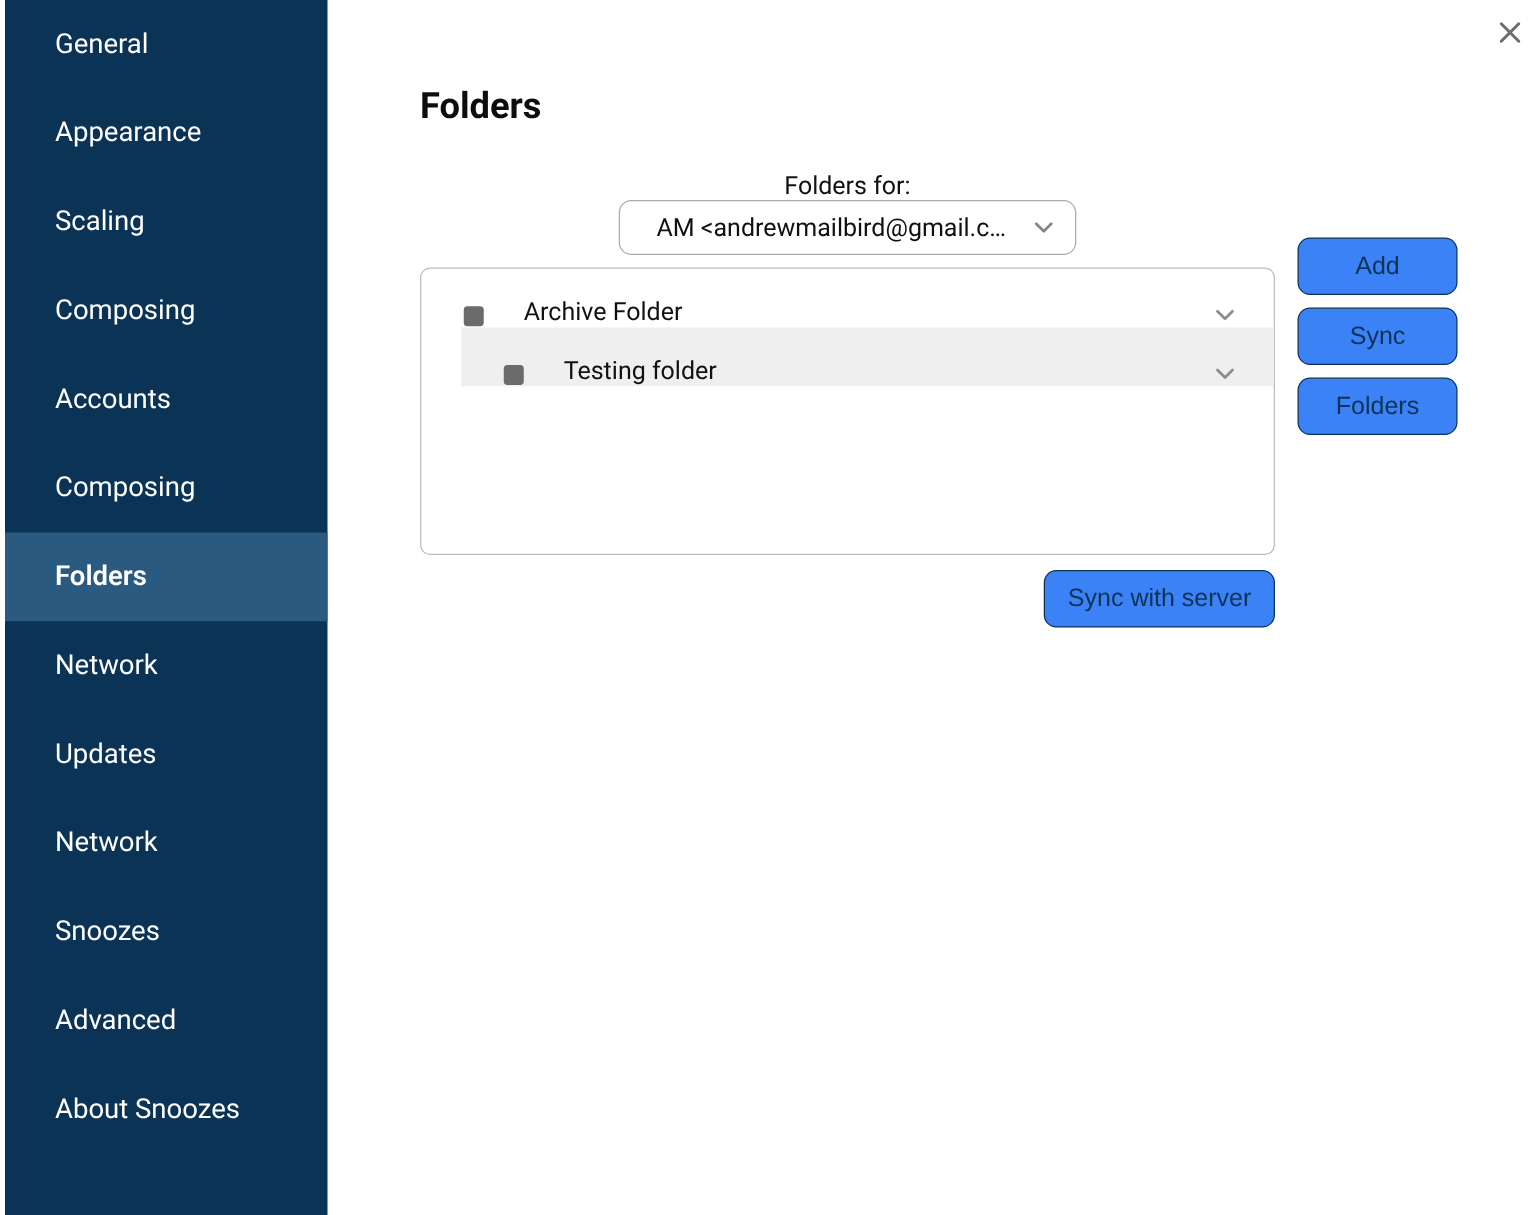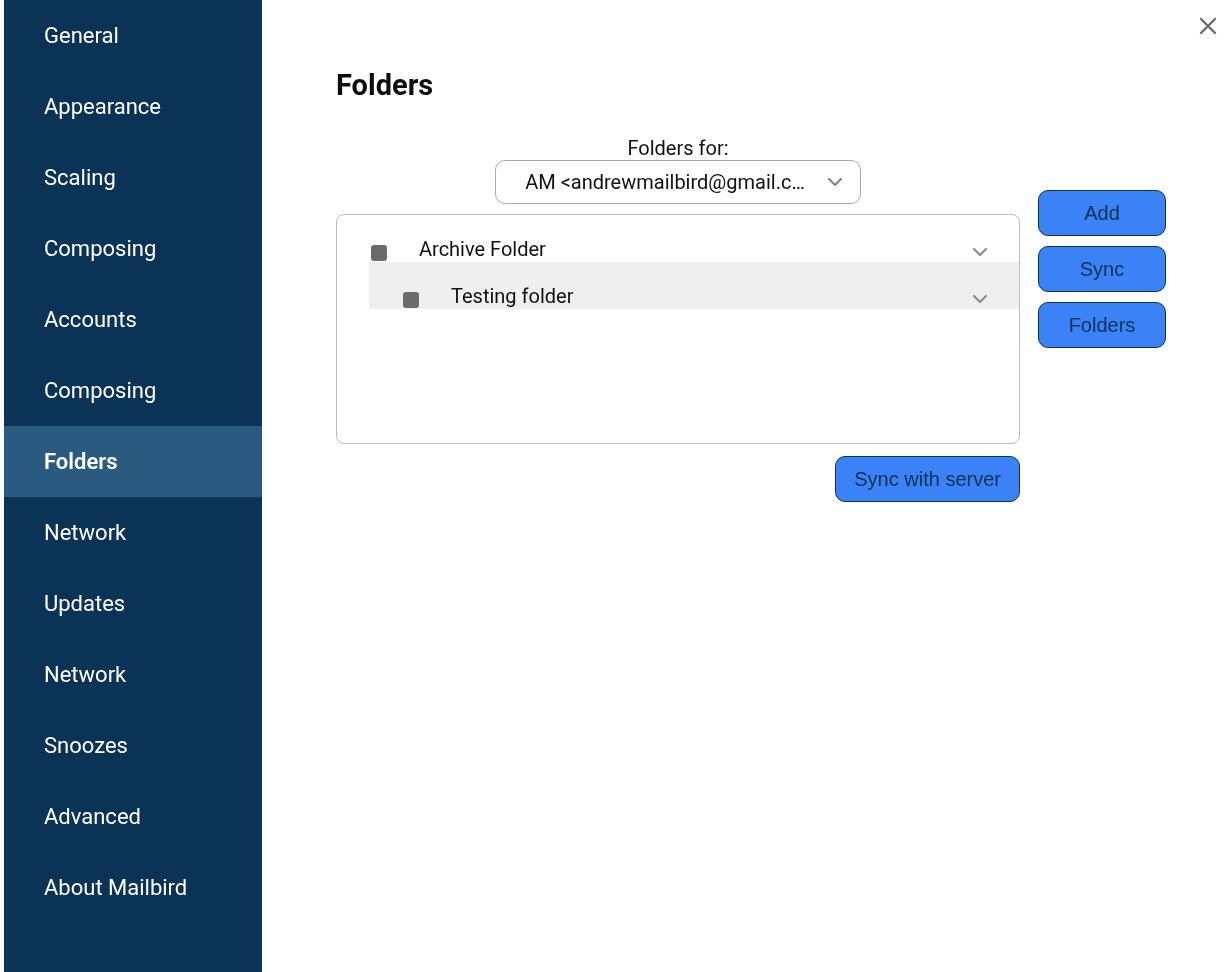--- a/index.html
+++ b/index.html
@@ -216,21 +216,21 @@
     <div class="sidebar-item">
       <span>Network</span>
     </div>
     <div class="sidebar-item">
       <span>Snoozes</span>
     </div>
     <div class="sidebar-item">
       <span>Advanced</span>
     </div>
     <div class="sidebar-item">
-      <span>About Mailbird</span>
+      <span>About Snoozes</span>
     </div>
   </nav>
 
   <main class="main">
 
     <div class="close-btn">
       <span>
         <svg width="18" height="18" viewBox="0 0 18 18">
             <path d="M2 2 L16 16 M16 2 L2 16" stroke="#6c6c6c" stroke-width="2.4" stroke-linecap="round"></path>
           </svg>

